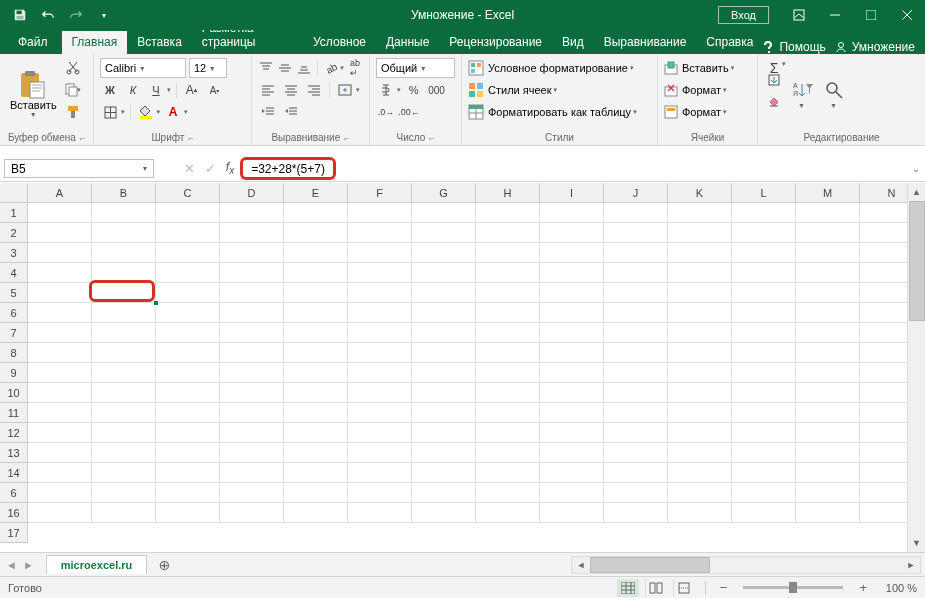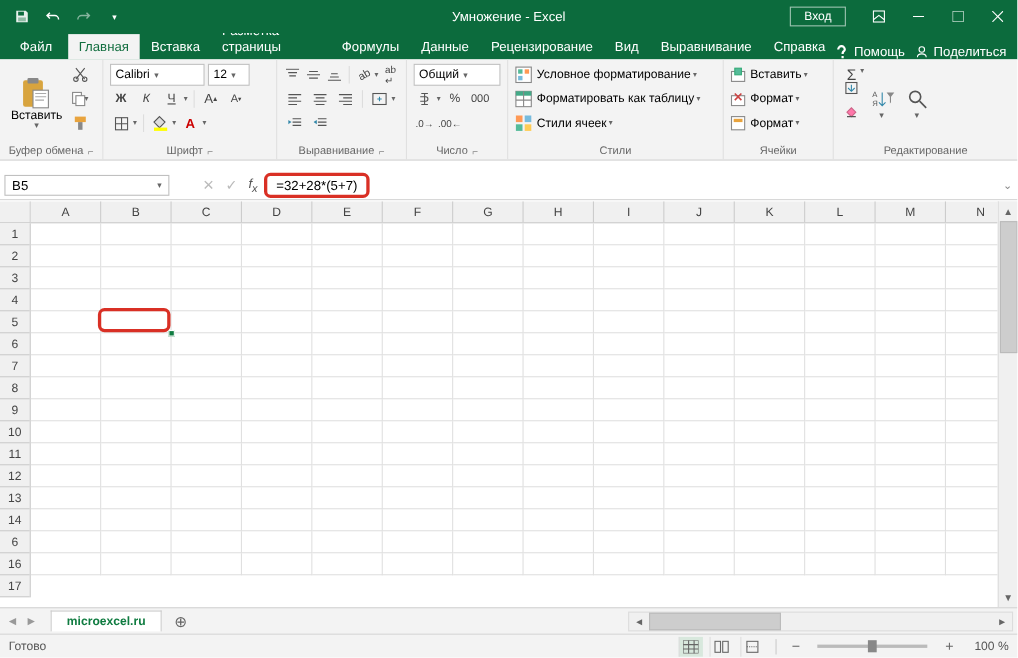--- a/index.html
+++ b/index.html
@@ -142,39 +142,39 @@
         </svg>
       </div>
   </div>
 </div>
 
 <div class="ribbon-tabs">
   <div class="tab file">Файл</div>
   <div class="tab active">Главная</div>
   <div class="tab">Вставка</div>
   <div class="tab">Разметка страницы</div>
-  <div class="tab">Формулы</div>
+  <div class="tab">Условное</div>
   <div class="tab">Данные</div>
   <div class="tab">Рецензирование</div>
   <div class="tab">Вид</div>
   <div class="tab">Выравнивание</div>
   <div class="tab">Справка</div>
   <div class="tabs-right">
     <span>
         <svg width="12" height="14" viewBox="0 0 12 14">
           <path fill="#fff" d="M5 1a4 4 0 014 4c0 2-2 2-2 4H5c0-3 2-3 2-4a2 2 0 10-4 0H1a4 4 0 014-4zm0 10h2v2H5z"></path>
         </svg>
         <span>Помощь</span>
       </span>
     <span>
         <svg width="12" height="12" viewBox="0 0 12 12">
           <circle cx="5" cy="4" r="2.5" fill="none" stroke="#fff"></circle>
           <path d="M1 11c0-2 2-3 4-3s4 1 4 3" fill="none" stroke="#fff"></path>
         </svg>
-        <span>Поделиться</span>
+        <span>Умножение</span>
       </span>
   </div>
 </div>
 
 <div class="ribbon">
 
   <div class="group" style="width:94px">
     <div style="display:flex;gap:2px;flex:1">
       <div class="big-btn">
         <div class="big-icon">
@@ -393,36 +393,36 @@
             <rect x="1" y="1" width="14" height="14" fill="#fff" stroke="#888"></rect>
             <rect x="3" y="3" width="4" height="4" fill="#5b9"></rect>
             <rect x="9" y="3" width="4" height="4" fill="#f95"></rect>
             <rect x="3" y="9" width="4" height="4" fill="#7bd"></rect>
           </svg>
           <span style="font-size:11px">Условное форматирование</span>
           <span class="dd">▾</span>
         </div>
       <div class="row" style="gap:4px;cursor:pointer">
           <svg width="16" height="16" viewBox="0 0 16 16">
+            <rect x="1" y="1" width="6" height="6" fill="#f95"></rect>
+            <rect x="9" y="1" width="6" height="6" fill="#7bd"></rect>
+            <rect x="1" y="9" width="6" height="6" fill="#5b9"></rect>
+            <rect x="9" y="9" width="6" height="6" fill="#fc5"></rect>
+          </svg>
+          <span style="font-size:11px">Стили ячеек</span>
+          <span class="dd">▾</span>
+        </div>
+      <div class="row" style="gap:4px;cursor:pointer">
+          <svg width="16" height="16" viewBox="0 0 16 16">
             <rect x="1" y="1" width="14" height="14" fill="#fff" stroke="#888"></rect>
             <rect x="1" y="1" width="14" height="4" fill="#4a8"></rect>
             <line x1="1" y1="9" x2="15" y2="9" stroke="#888"></line>
             <line x1="8" y1="1" x2="8" y2="15" stroke="#888"></line>
           </svg>
           <span style="font-size:11px">Форматировать как таблицу</span>
-          <span class="dd">▾</span>
-        </div>
-      <div class="row" style="gap:4px;cursor:pointer">
-          <svg width="16" height="16" viewBox="0 0 16 16">
-            <rect x="1" y="1" width="6" height="6" fill="#f95"></rect>
-            <rect x="9" y="1" width="6" height="6" fill="#7bd"></rect>
-            <rect x="1" y="9" width="6" height="6" fill="#5b9"></rect>
-            <rect x="9" y="9" width="6" height="6" fill="#fc5"></rect>
-          </svg>
-          <span style="font-size:11px">Стили ячеек</span>
           <span class="dd">▾</span>
         </div>
     </div>
     <div class="group-label">
         <span>Стили</span>
       </div>
   </div>
 
   <div class="group" style="width:100px">
     <div class="rows" style="flex:1">

